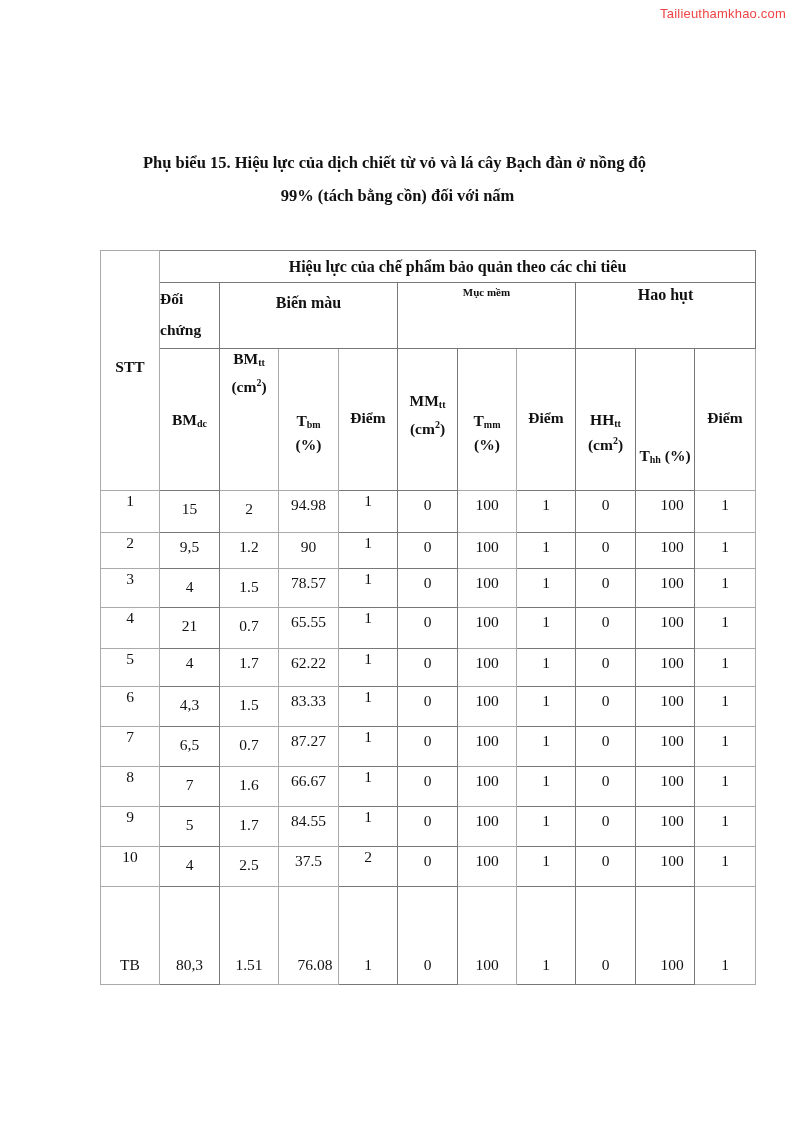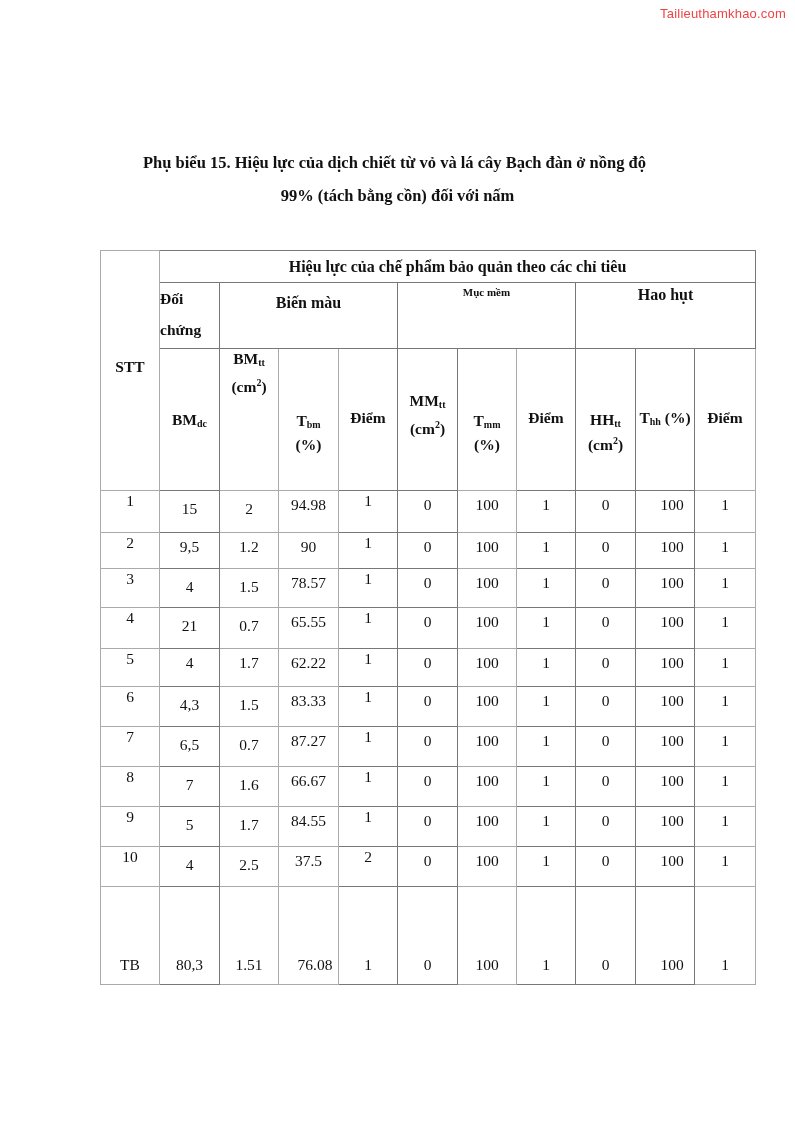--- a/index.html
+++ b/index.html
@@ -92,21 +92,21 @@
       <span>T</span><span class="sub">mm</span><br>
       <span>(%)</span>
     </td>
     <td class="hdr" style="vertical-align:top;padding-top:60px;">
       <span>Điểm</span>
     </td>
     <td class="hdr" style="vertical-align:top;padding-top:62px;line-height:17px;">
       <span>HH</span><span class="sub">tt</span><br>
       <span>(cm</span><span class="sup">2</span><span>)</span>
     </td>
-    <td class="hdr" style="vertical-align:top;padding-top:60px;white-space:nowrap;">
+    <td class="hdr" style="vertical-align:top;padding-top:98px;white-space:nowrap;">
       <span>T</span><span class="sub">hh</span><span> (%)</span>
     </td>
     <td class="hdr lg" style="vertical-align:top;padding-top:60px;">
       <span>Điểm</span>
     </td>
   </tr>
 
   <tr style="height:42px">
     <td class="lg">
           <span class="hi">1</span>

